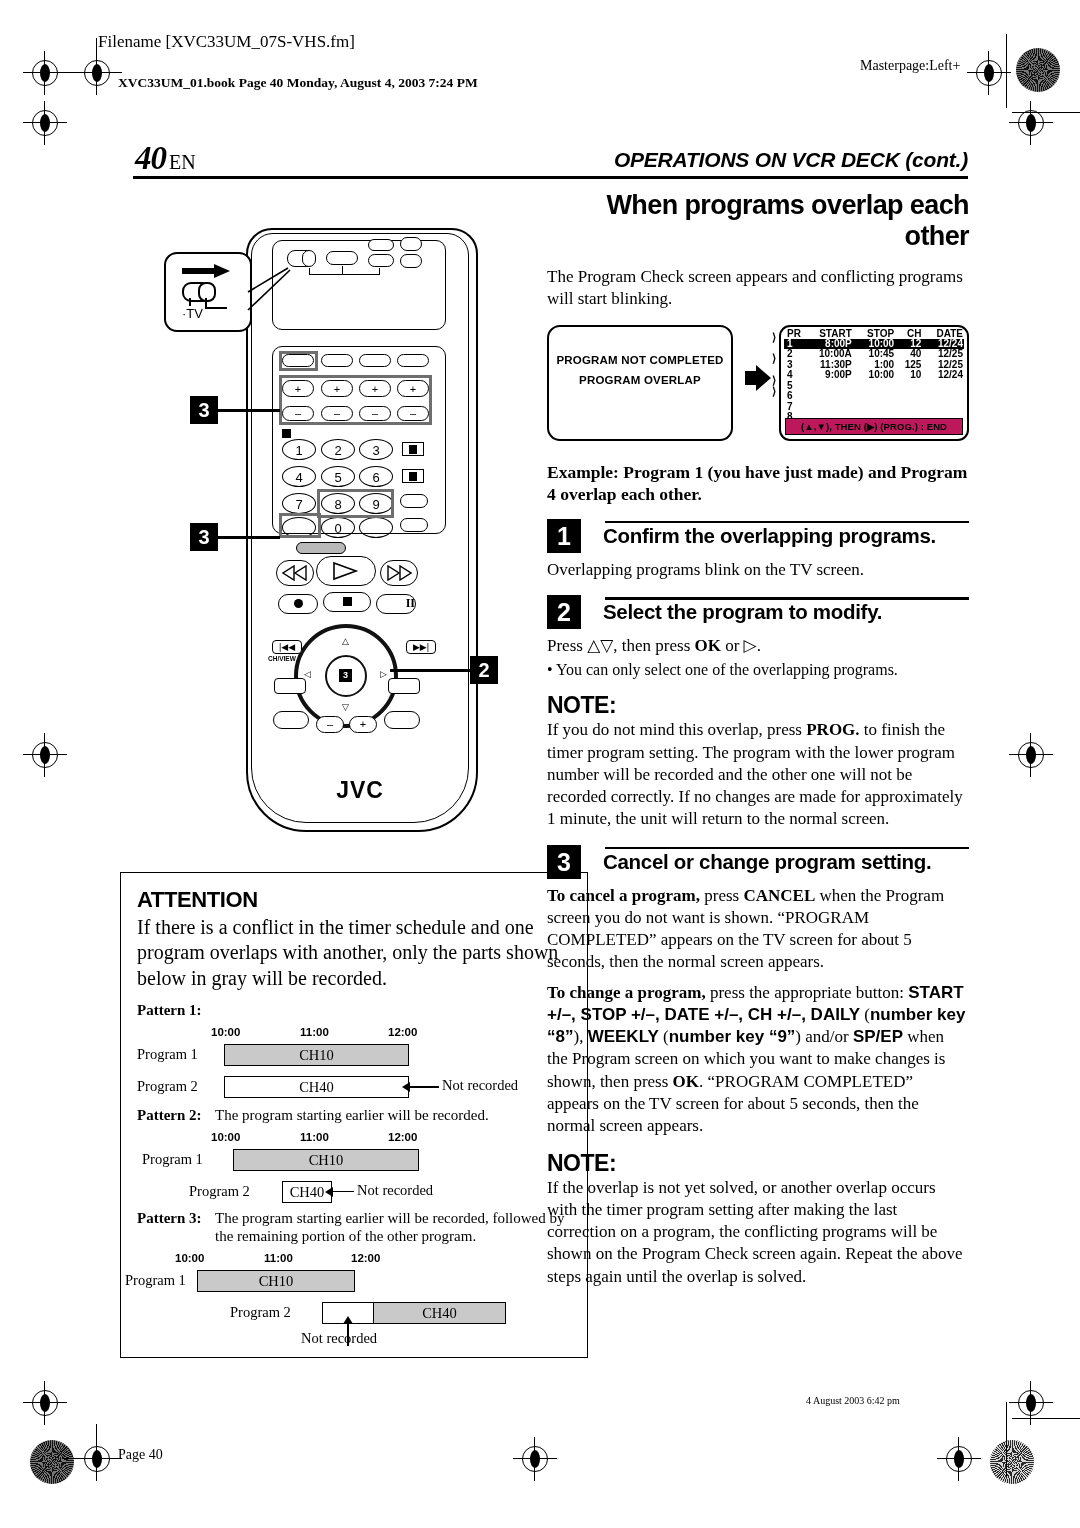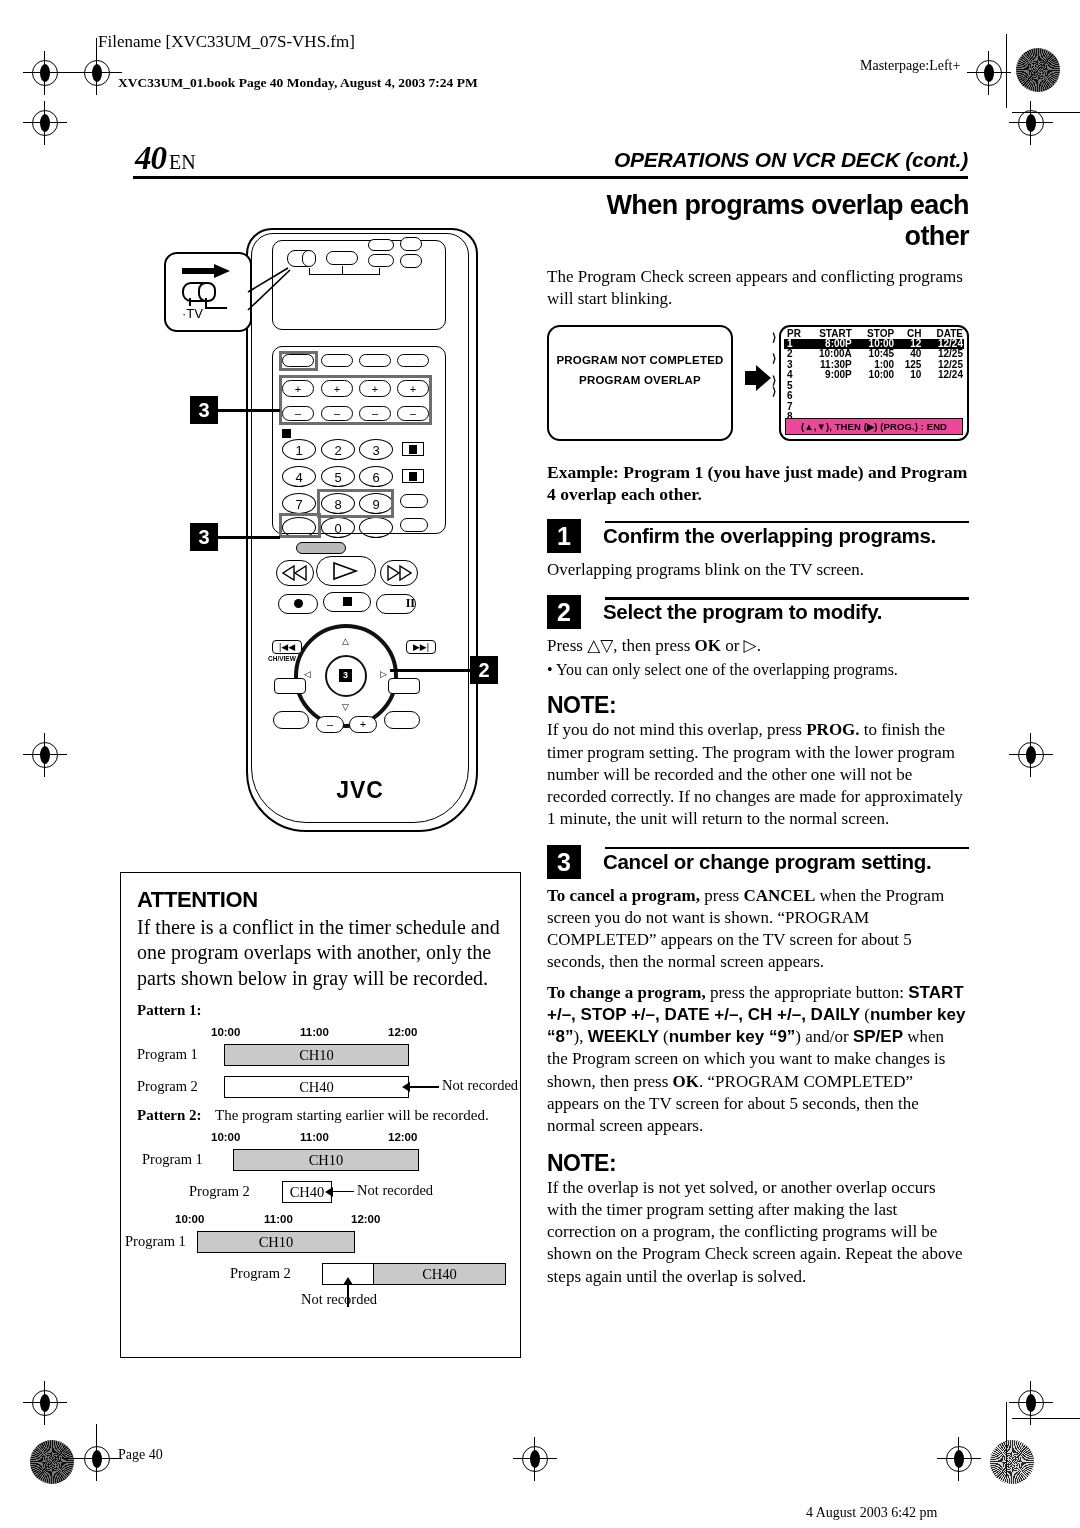--- a/index.html
+++ b/index.html
@@ -17,21 +17,21 @@
   .rosette{position:absolute;width:44px;height:44px;border-radius:50%;
      background:repeating-conic-gradient(#2b2b2b 0 3deg,#d8d8d8 3deg 6deg);}
   .rosette.dark{background:repeating-conic-gradient(#111 0 3deg,#777 3deg 6deg);}
 
   
   .slug{position:absolute;font-family:"Liberation Serif",serif;white-space:nowrap;}
   .slug.fname{left:98px;top:32px;font-size:17px;}
   .slug.book{left:118px;top:75px;font-size:13.5px;font-weight:bold;}
   .slug.master{left:860px;top:58px;font-size:14px;}
   .slug.pagefoot{left:118px;top:1447px;font-size:14px;}
-  .slug.datefoot{left:806px;top:1505px;font-size:14px;}
+  .slug.datefoot{left:806px;top:1395px;font-size:10px;}
 
   
   .pagenum{position:absolute;left:135px;top:140px;font-family:"Liberation Serif",serif;
       font-style:italic;font-weight:bold;font-size:33px;letter-spacing:-1px;}
   .pagenum span.en{font-size:20px;font-style:normal;font-weight:normal;margin-left:3px;letter-spacing:0;}
   .runhead{position:absolute;right:112px;top:148px;font-family:"Liberation Sans",sans-serif;
       font-style:italic;font-weight:bold;font-size:21px;letter-spacing:-.2px;}
   .headrule{position:absolute;left:133px;top:176px;width:835px;height:3px;background:#000;}
 
   
@@ -55,21 +55,21 @@
 
   .prog{position:absolute;left:232px;top:0;width:190px;height:116px;border:2px solid #000;border-radius:11px;
       padding:2px 3px;box-sizing:border-box;background:#fff;}
   table.ptab{border-collapse:collapse;width:100%;font-family:"Liberation Sans",sans-serif;
       font-weight:bold;font-size:10px;line-height:1.04;}
   table.ptab th{font-size:10px;padding:0 1px;text-align:right;font-weight:bold;}
   table.ptab th.c1{text-align:left;padding-left:3px;}
   table.ptab td{padding:0 1px;text-align:right;height:10.5px;}
   table.ptab td.c1{text-align:left;padding-left:3px;width:14px;}
   table.ptab tr.hl td{background:#000;color:#fff;}
-  .osdfoot{position:absolute;left:4px;right:4px;bottom:4px;background:#ec4899;border:1px solid #000;
+  .osdfoot{position:absolute;left:4px;right:4px;bottom:4px;background:#be185d;border:1px solid #000;
       font-family:"Liberation Sans",sans-serif;font-weight:bold;font-size:9.5px;text-align:center;
       padding:2px 0;letter-spacing:.1px;}
   .tick{position:absolute;font-size:11px;font-weight:bold;}
 
   
   .example{font-family:"Liberation Serif",serif;font-weight:bold;font-size:17.5px;line-height:1.27;margin:14px 0 14px 0;}
   .steprow{position:relative;margin:0 0 6px 0;}
   .steprule{position:absolute;left:58px;right:0;top:2px;height:2.5px;background:#000;}
   .stepnum{display:inline-block;width:34px;height:34px;background:#000;color:#fff;
       font-family:"Liberation Sans",sans-serif;font-weight:bold;font-size:25px;text-align:center;
@@ -100,21 +100,21 @@
       font-weight:bold;font-size:23px;letter-spacing:1px;}
   .dpad{position:absolute;border:4px solid #111;border-radius:50%;box-sizing:border-box;}
   .dcenter{position:absolute;border:2px solid #111;border-radius:50%;box-sizing:border-box;}
   .dctxt{position:absolute;font-family:"Liberation Sans",sans-serif;font-size:9px;}
   .callout{position:absolute;width:28px;height:28px;background:#000;color:#fff;
      font-family:"Liberation Sans",sans-serif;font-weight:bold;font-size:20px;text-align:center;line-height:28px;}
   .leader{position:absolute;background:#000;height:2.5px;}
   .tvsw{position:absolute;left:164px;top:252px;width:84px;height:76px;border:2px solid #000;border-radius:13px;background:#fff;}
 
   
-  .attn{position:absolute;left:120px;top:872px;width:401px;height:486px;border:1.6px solid #000;box-sizing:border-box;padding:14px 16px;}
+  .attn{position:absolute;left:120px;top:872px;width:468px;height:486px;border:1.6px solid #000;box-sizing:border-box;padding:14px 16px;}
   .attn h2{font-family:"Liberation Sans",sans-serif;font-weight:bold;font-size:22px;margin:0 0 2px 0;letter-spacing:-.4px;}
   .attn p{font-size:20px;line-height:1.27;margin:0;}
   .pat{display:flex;margin-top:10px;font-size:15px;line-height:1.25;}
   .pat .lbl{font-weight:bold;width:78px;flex:none;}
   .pat .txt{flex:1;}
   .diag{position:relative;margin-top:6px;font-size:14px;}
   .dlabel{position:absolute;font-size:14.5px;}
   .dtime{position:absolute;font-family:"Liberation Sans",sans-serif;font-size:11.5px;font-weight:bold;}
   .bar{position:absolute;border:1.6px solid #000;box-sizing:border-box;height:22px;
       font-size:14.5px;text-align:center;line-height:20px;}
@@ -493,20 +493,24 @@
       <div class="dtime" style="left:163px;top:0;">11:00</div>
       <div class="dtime" style="left:251px;top:0;">12:00</div>
       <div class="dlabel" style="left:5px;top:20px;">Program 1</div>
       <div class="bar gray" style="left:96px;top:18px;width:186px;">CH10</div>
       <div class="dlabel" style="left:52px;top:52px;">Program 2</div>
       <div class="bar white" style="left:145px;top:50px;width:50px;">CH40</div>
       <div class="arrowL" style="left:195px;top:60px;width:22px;"></div>
       <div class="nrec" style="left:220px;top:51px;">Not recorded</div>
     </div>
 
+    <div class="pat" style="margin-top:2px;">
+      <div class="lbl">Pattern 3:</div>
+      <div class="txt">The program starting earlier will be recorded, followed by the remaining portion of the other program.</div>
+    </div>
     <div class="diag" style="height:104px;">
       <div class="dtime" style="left:38px;top:0;">10:00</div>
       <div class="dtime" style="left:127px;top:0;">11:00</div>
       <div class="dtime" style="left:214px;top:0;">12:00</div>
       <div class="dlabel" style="left:-12px;top:20px;">Program 1</div>
       <div class="bar gray" style="left:60px;top:18px;width:158px;">CH10</div>
       <div class="dlabel" style="left:93px;top:52px;">Program 2</div>
       <div class="bar white" style="left:185px;top:50px;width:52px;"></div>
       <div class="bar gray" style="left:236px;top:50px;width:133px;">CH40</div>
       <div class="arrowU" style="left:210px;top:72px;height:22px;"></div>

